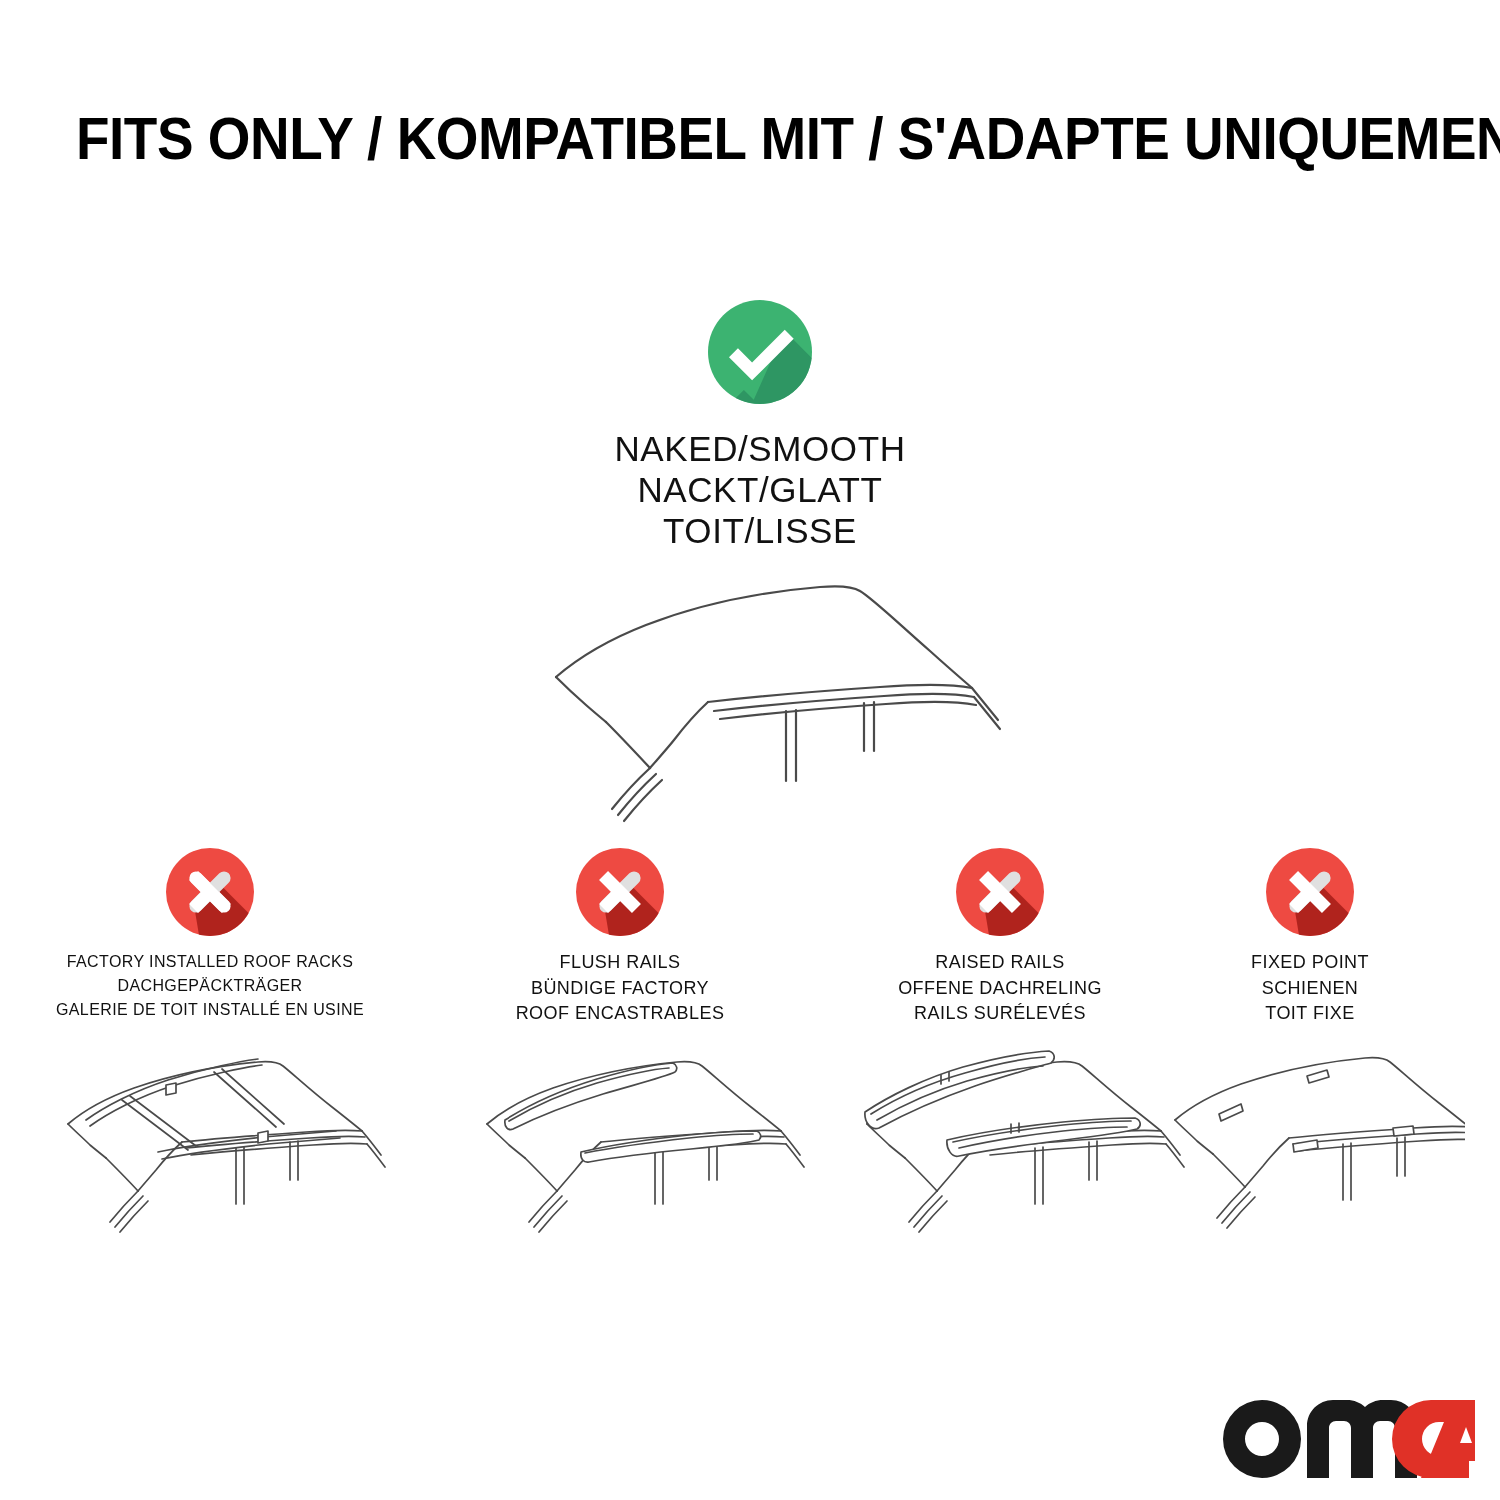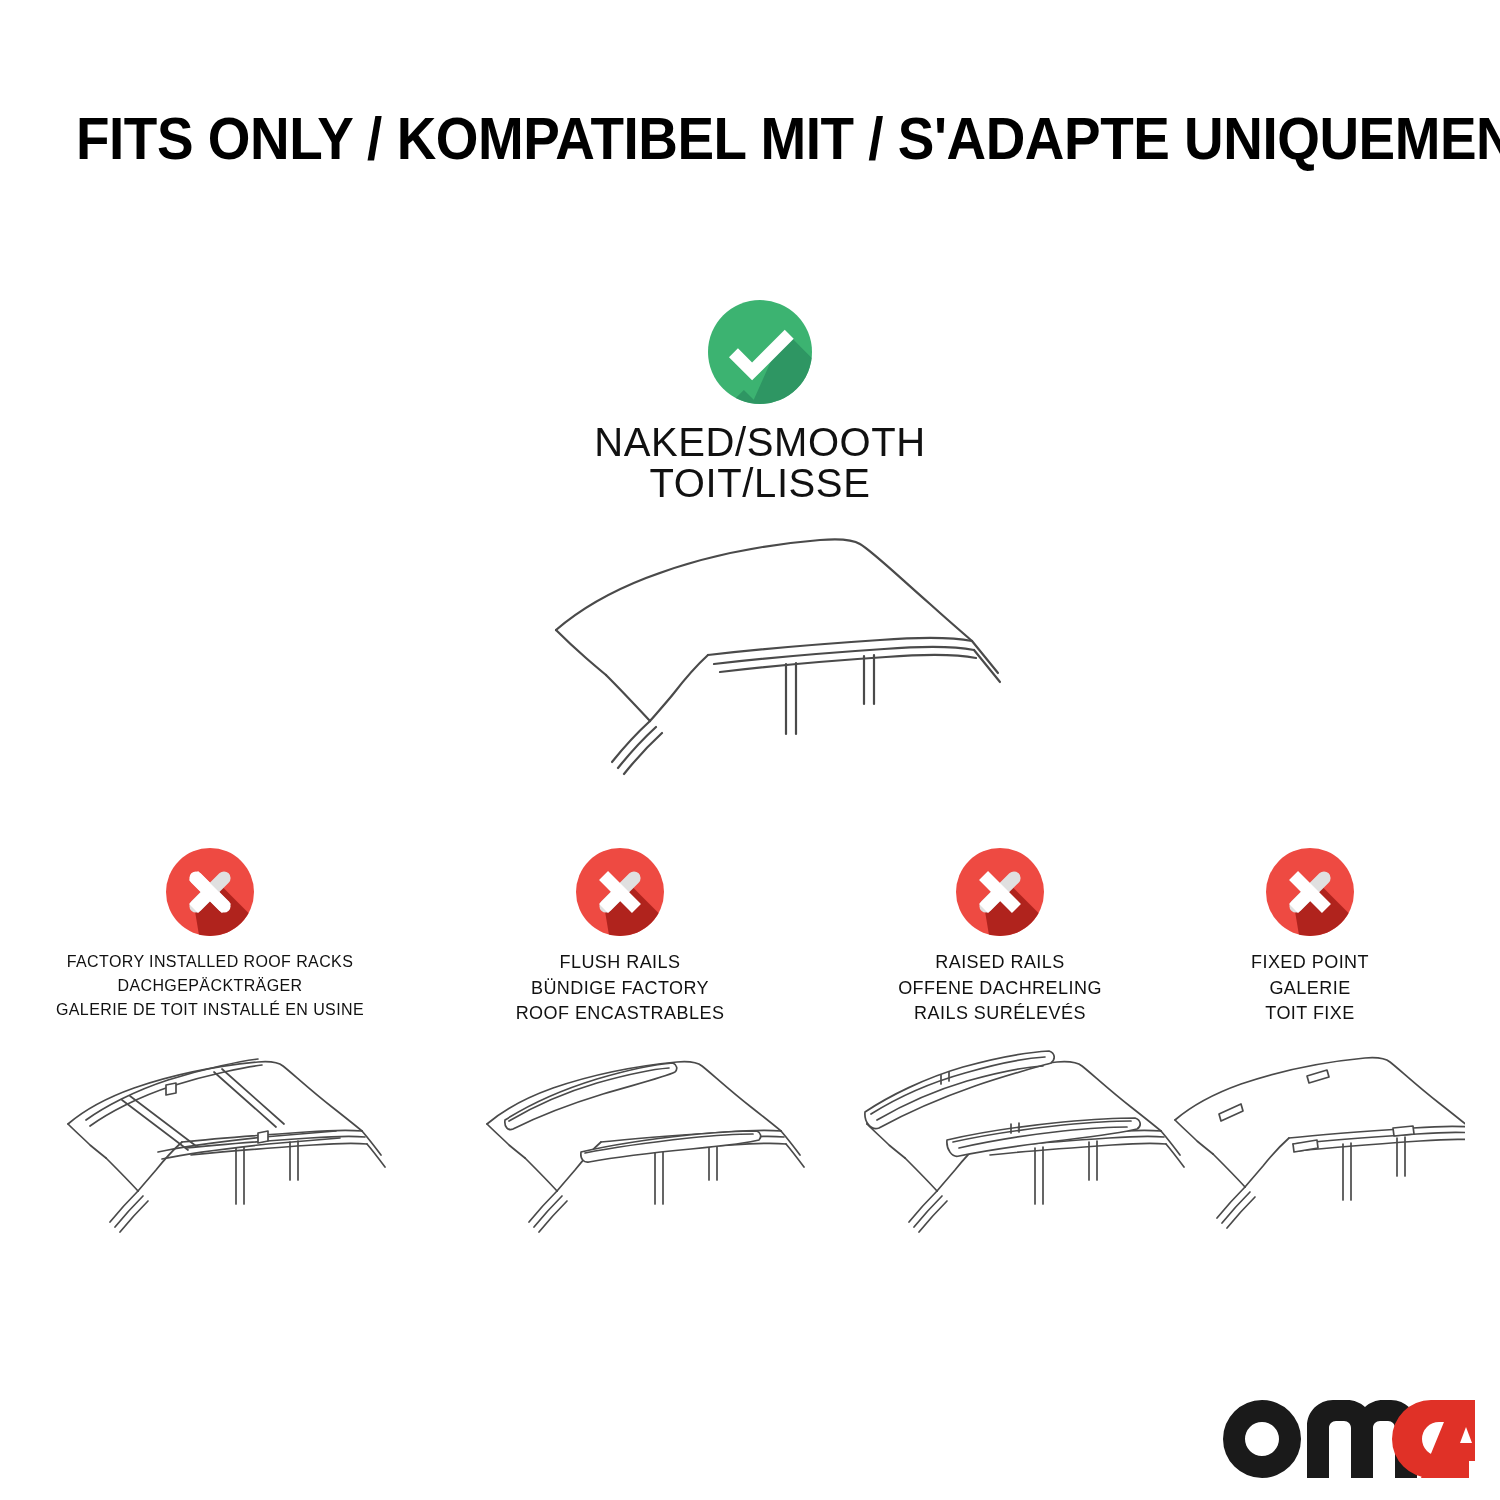--- a/index.html
+++ b/index.html
@@ -58,24 +58,24 @@
     white-space: nowrap;
   }
 
   
   #hero {
     left: 460px;
     top: 300px;
     width: 600px;
   }
   #hero .label-block {
-    font-size: 40px;
+    font-size: 35px;
     line-height: 41px;
     letter-spacing: 0.6px;
-    margin-top: 18px;
+    margin-top: 24px;
   }
   #hero .art {
     margin-top: 14px;
   }
 
   
   .row2 {
     top: 848px;
   }
   .row2 .label-block {
@@ -130,20 +130,21 @@
 
           <path d="M73.5 29.5 L82.5 38.5 L114 70 L114 114 L44 114 L25.5 95.5 L34.5 86.5 L44 96 Z" fill="#2b9160" opacity="0.85"></path>
         </g>
 
         <path d="M73.8 28.6 L42.4 60.0 L28.8 46.4 L20.2 55.0 L42.4 77.2 L82.4 37.2 Z" fill="#ffffff"></path>
       </svg>
     </div>
 
     <div class="label-block">
       <span class="label-line">NAKED/SMOOTH</span>
+      <span class="label-line">NACKT/GLATT</span>
       <span class="label-line">TOIT/LISSE</span>
     </div>
 
     <div class="art">
 
       <svg width="600" height="260" viewBox="0 0 600 260" fill="none" stroke="#4a4a4a" stroke-width="2.2" stroke-linecap="round" stroke-linejoin="round">
 
         <path d="M96 112 C118 93 150 74 186 60 C240 39 300 27 360 22 C378 20.5 392 21 400 26
                  C412 33 438 58 470 86 C490 104 504 116 512 123"></path>
 
@@ -378,21 +379,21 @@
         <g fill="#e0e0e0">
           <rect x="20" y="42.5" width="60" height="15" rx="7.5" transform="rotate(-45 50 50)"></rect>
         </g>
         <path d="M26.2 36.4 L36.4 26.2 L73.8 63.6 L63.6 73.8 Z" fill="#ffffff"></path>
         <path d="M26.2 63.6 L36.4 73.8 L50 60.2 L50 39.8 Z" fill="#ffffff"></path>
       </svg>
     </div>
 
     <div class="label-block">
       <span class="label-line">FIXED POINT</span>
-      <span class="label-line">GALERIE</span>
+      <span class="label-line">SCHIENEN</span>
       <span class="label-line">TOIT FIXE</span>
     </div>
 
     <div class="art" style="top:180px; left:-40px; width:330px">
       <svg width="330" height="230" viewBox="0 0 330 230" fill="none" stroke="#4a4a4a" stroke-width="1.7" stroke-linecap="round" stroke-linejoin="round">
         <path d="M40 92 C54 80 78 66 106 56 C144 43 188 34 230 30 C242 29 250 30 255 34
                  C264 41 282 58 304 75 C318 86 328 94 334 99"></path>
         <path d="M40 92 C48 100 56 107 62 113 C68 118 73 122 78 126"></path>
         <path d="M78 126 C88 136 100 148 110 159"></path>
         <path d="M110 159 C115 153 122 145 128 138 C136 128 145 118 154 110"></path>

